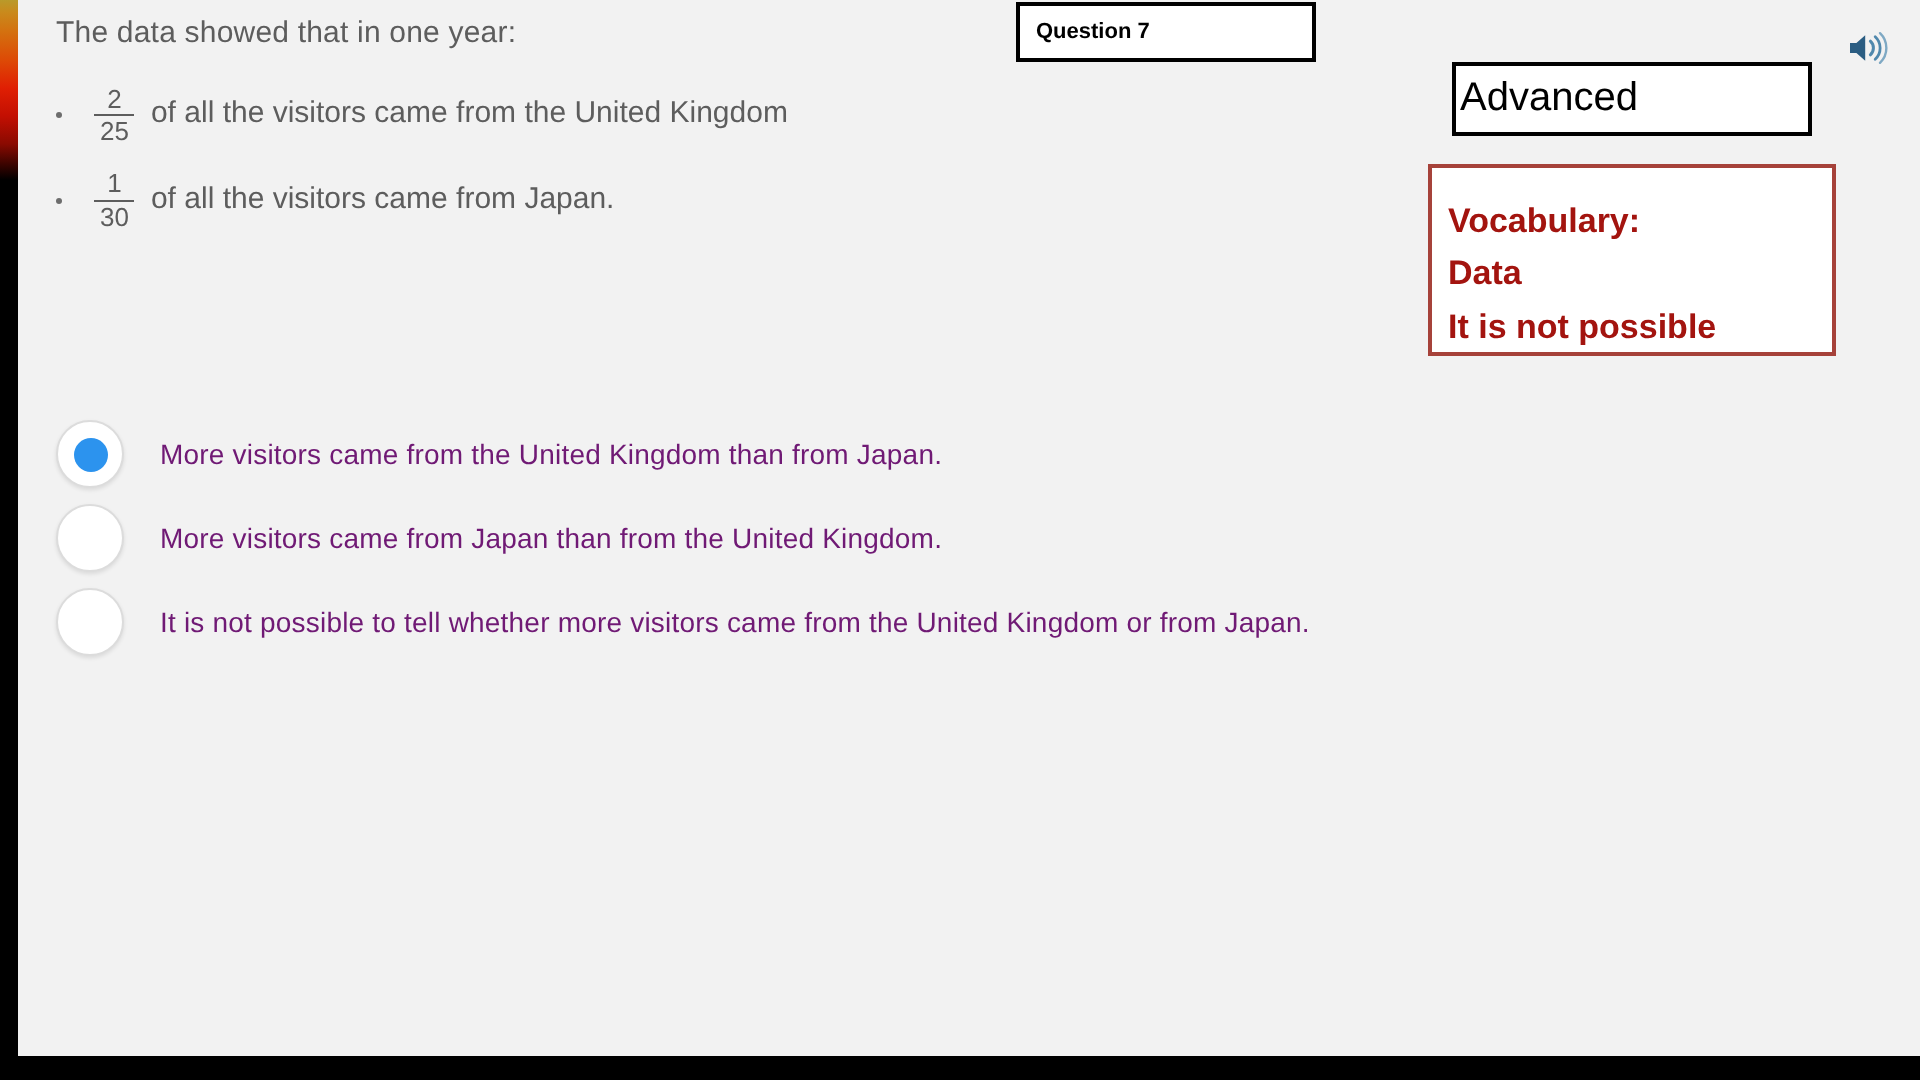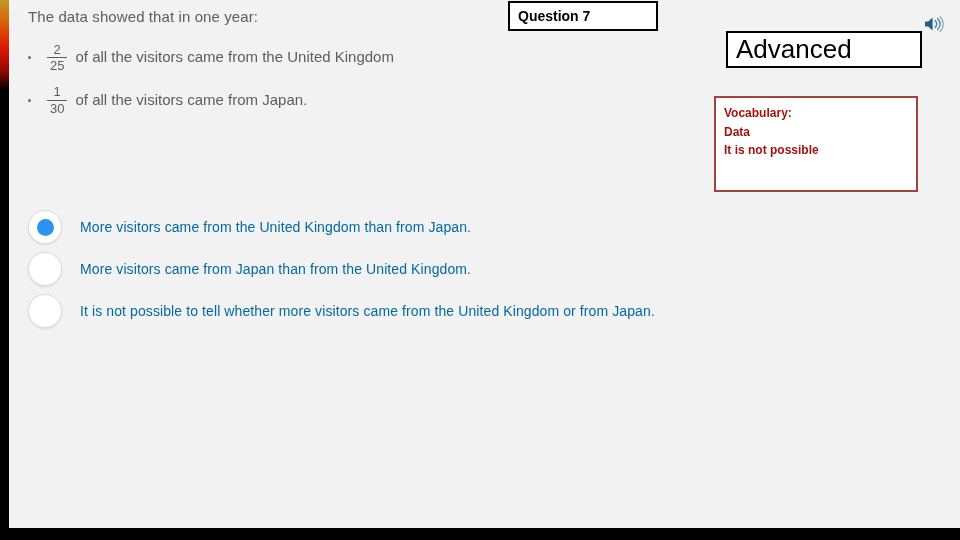--- a/index.html
+++ b/index.html
@@ -144,64 +144,64 @@
     width: 17px;
     height: 17px;
     border-radius: 50%;
     background: transparent;
   }
   .radio.selected .inner {
     background: #2c93ee;
   }
   .option-label {
     font-size: 14px;
-    color: #0369a1;
+    color: #701a75;
     letter-spacing: .1px;
   }
 
   
   .label-box {
     position: absolute;
     background: #ffffff;
     border: 2px solid #000000;
     box-sizing: border-box;
     display: flex;
     align-items: center;
     color: #000000;
   }
   #question-number-box {
     left: 508px;
     top: 1px;
     width: 150px;
     height: 30px;
     padding-left: 8px;
-    font-size: 14px;
+    font-size: 11px;
     font-weight: bold;
   }
   #level-box {
     left: 726px;
     top: 31px;
-    width: 196px;
+    width: 180px;
     height: 37px;
-    padding-left: 8px;
-    font-size: 26px;
+    padding-left: 2px;
+    font-size: 20px;
     font-weight: normal;
   }
   #vocab-box {
     position: absolute;
     left: 714px;
-    top: 96px;
+    top: 82px;
     width: 204px;
     height: 96px;
     background: #ffffff;
     border: 2px solid #a6423a;
     box-sizing: border-box;
-    padding: 6px 0 0 8px;
+    padding: 14px 0 0 8px;
     color: #a3140f;
-    font-size: 12px;
+    font-size: 17px;
     font-weight: bold;
     line-height: 1.55;
   }
   #vocab-box div { white-space: nowrap; }
 
   
   #speaker-icon {
     position: absolute;
     left: 924px;
     top: 15px;

